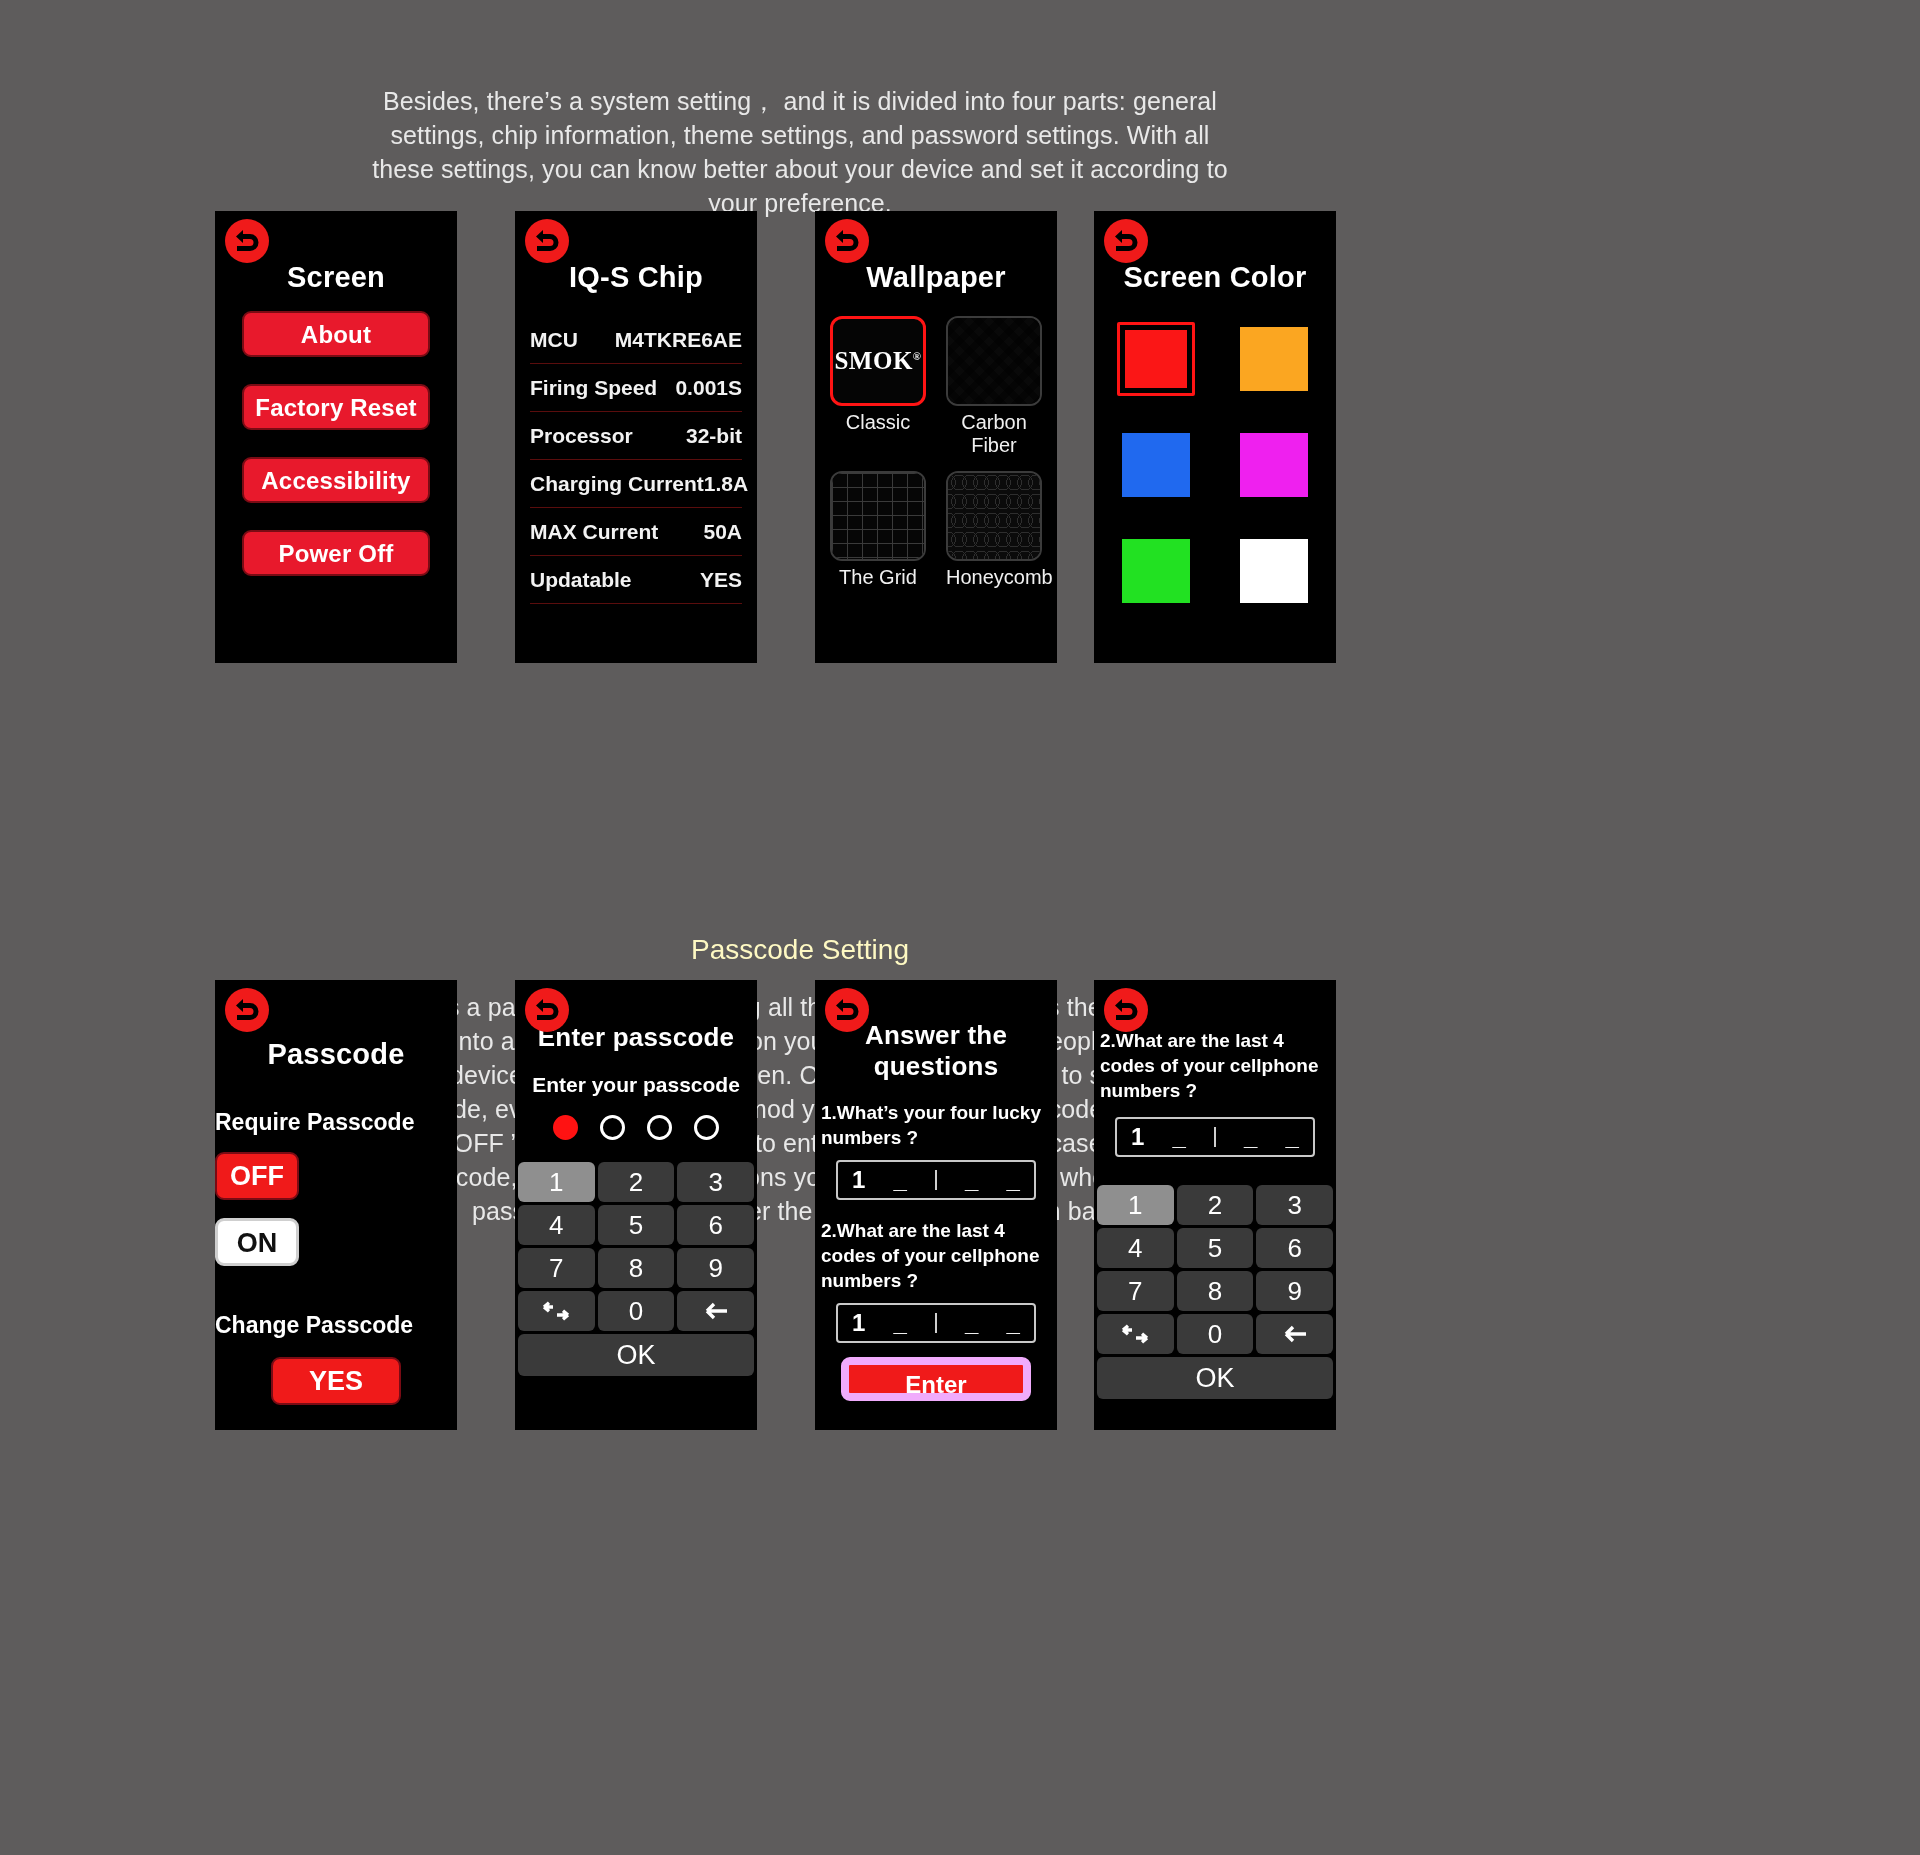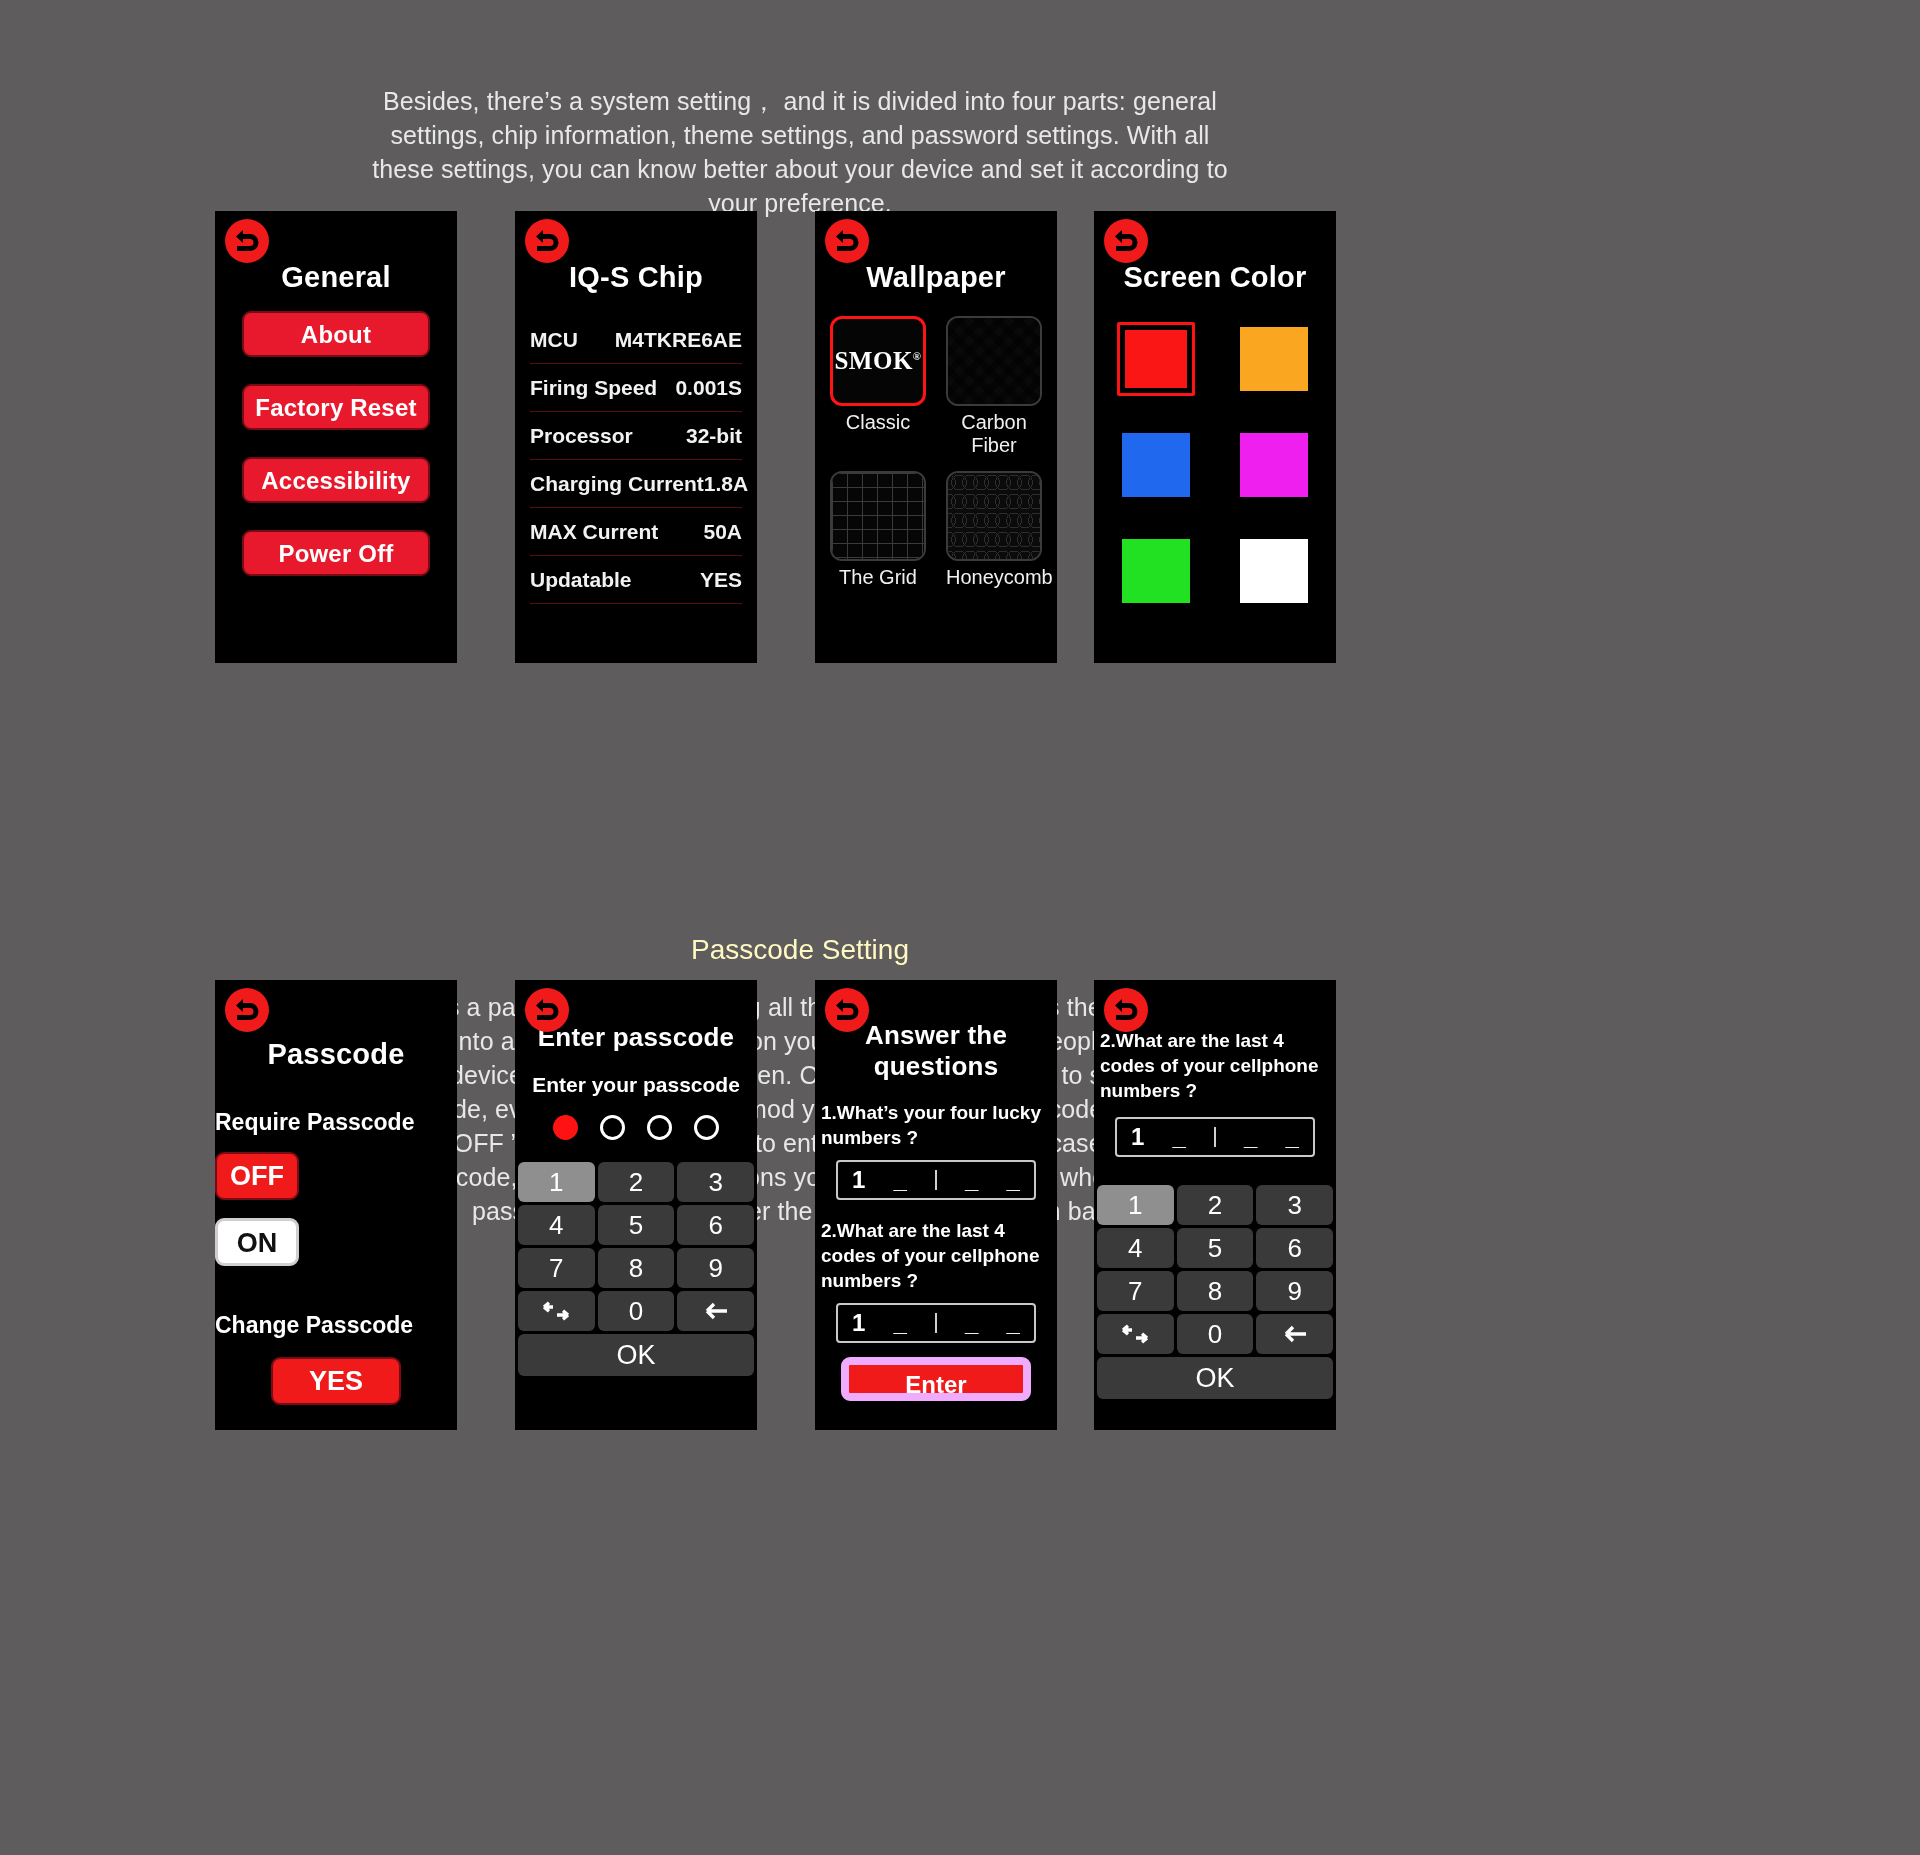--- a/index.html
+++ b/index.html
@@ -310,21 +310,21 @@
 <div id="intro-copy" class="copy-block">Besides, there’s a system setting， and it is divided into four parts: general settings, chip information, theme settings, and password settings. With all these settings, you can know better about your device and set it according to your preference.</div>
 
 <div class="screen-row row-top">
 
   <div class="device dev-1">
     <div class="back-btn">
       <svg width="28" height="26" viewBox="0 0 28 26">
         <path d="M10 2 L3 8.5 L10 15 L10 11 L17 11 A3.5 3.5 0 0 1 17 18 L4 18 L4 23 L17 23 A8.5 8.5 0 0 0 17 6 L10 6 Z" fill="#000"></path>
       </svg>
     </div>
-    <div class="dev-title" style="margin-top:50px">General</div>
+    <div class="dev-title" style="margin-top:50px">Screen</div>
     <div style="margin-top:17px">
       <div class="red-btn">About</div>
       <div class="red-btn" style="margin-top:27px">Factory Reset</div>
       <div class="red-btn" style="margin-top:27px">Accessibility</div>
       <div class="red-btn" style="margin-top:27px">Power Off</div>
     </div>
   </div>
 
   <div class="device dev-2">
     <div class="back-btn">

